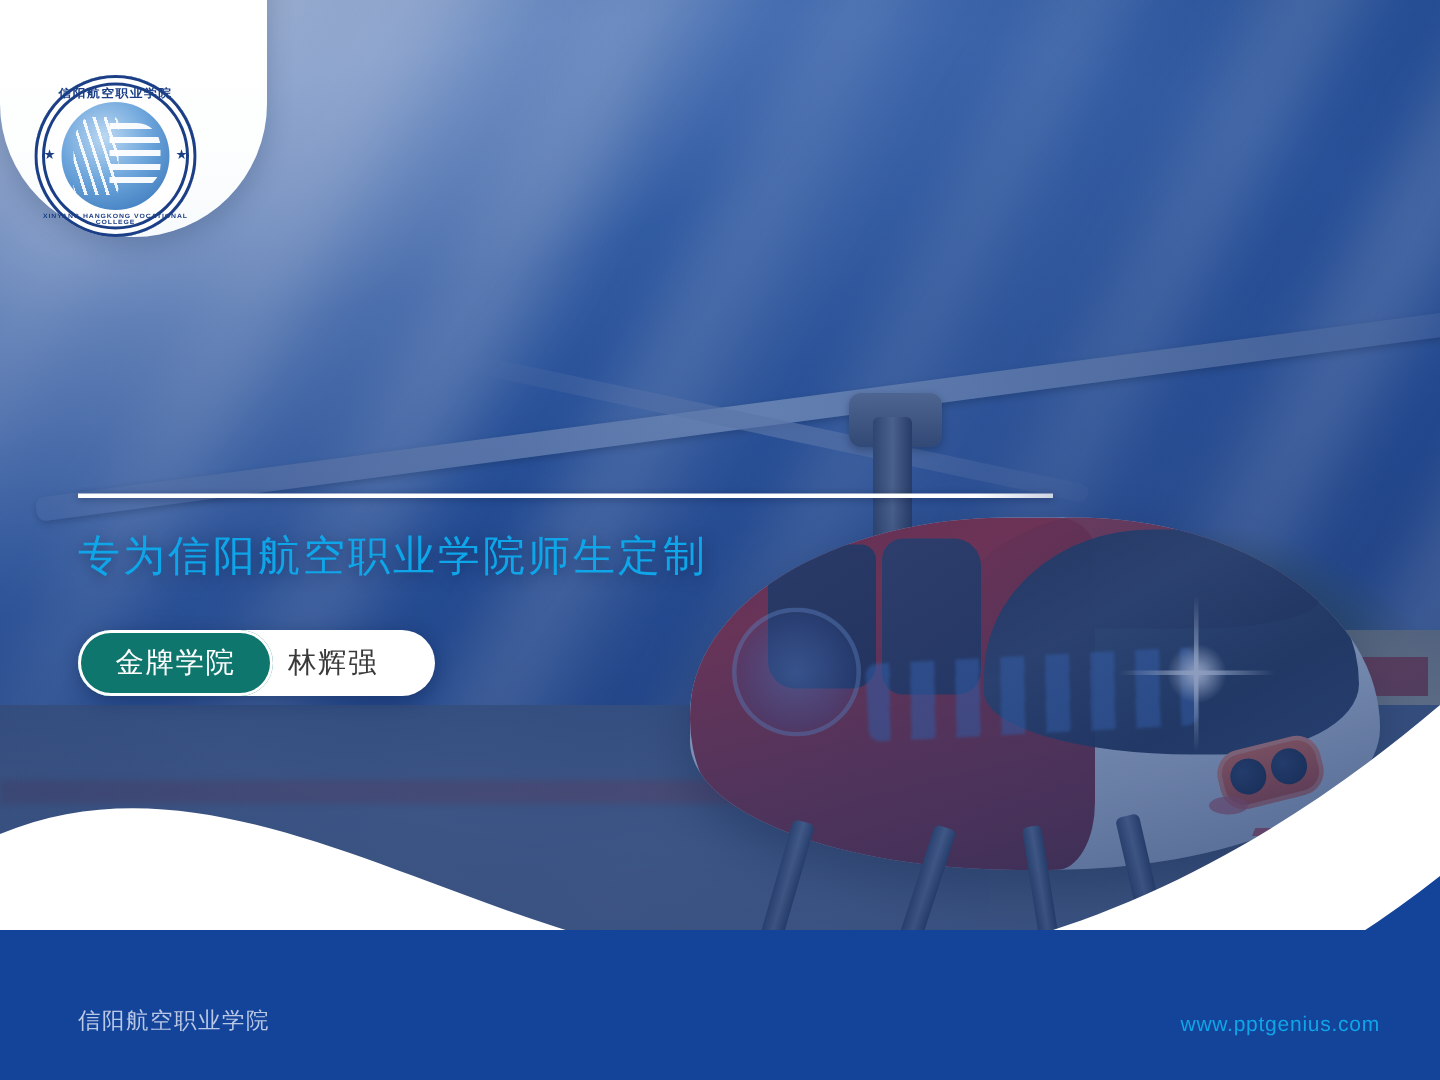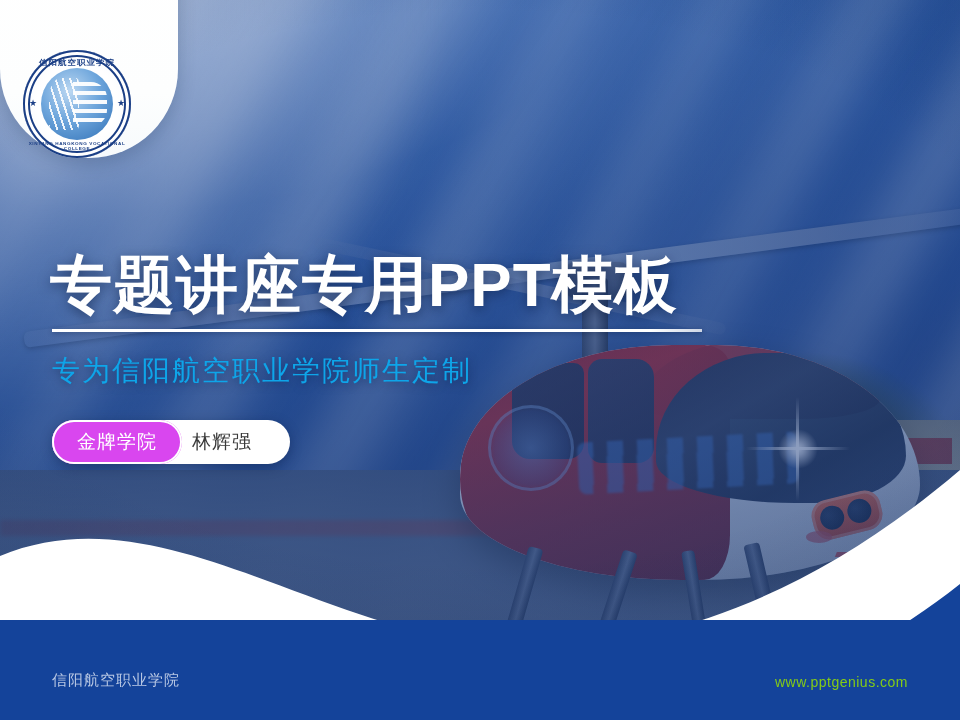--- a/index.html
+++ b/index.html
@@ -161,32 +161,32 @@
     background:linear-gradient(90deg,#ffffff 0%,#ffffff 92%,rgba(255,255,255,.75) 100%);
     box-shadow:0 1px 5px rgba(8,24,60,.4);}
   .subtitle{position:absolute;left:52px;top:352px;
     font-size:28px;color:#0ea5e9;letter-spacing:2px;
     text-shadow:0 2px 9px rgba(8,24,60,.5);white-space:nowrap;}
 
   .badge{position:absolute;left:52px;top:420px;height:44px;width:238px;
     background:#ffffff;border-radius:22px;display:flex;align-items:center;
     box-shadow:0 3px 12px rgba(8,24,60,.35);}
   .badge .pill{position:absolute;left:0;top:0;height:44px;width:130px;
-    background:#d946ef;border-radius:22px;display:flex;align-items:center;justify-content:center;
+    background:#0f766e;border-radius:22px;display:flex;align-items:center;justify-content:center;
     box-shadow:inset 0 0 0 2px #ffffff;}
   .badge .pill span{color:#ffffff;font-size:19px;letter-spacing:1px;}
   .badge .person{position:absolute;left:140px;top:0;height:44px;display:flex;align-items:center;
     color:#3a3a3a;font-size:19px;letter-spacing:1px;}
 
   
   .waves{position:absolute;left:0;bottom:0;width:960px;height:260px;}
   .footer{position:absolute;left:0;bottom:0;width:960px;height:100px;
     background:#14439a;}
   .foot-left{position:absolute;left:52px;bottom:30px;color:#b9c8e4;font-size:15px;letter-spacing:1px;}
-  .foot-right{position:absolute;right:52px;bottom:30px;color:#84cc16;font-size:14px;letter-spacing:.5px;}
+  .foot-right{position:absolute;right:40px;bottom:30px;color:#0ea5e9;font-size:14px;letter-spacing:.5px;}
 </style>
 </head>
 <body>
 
 <div class="slide">
 
   <div class="photo">
     <div class="sky"></div>
     <div class="rays"></div>
     <div class="rays b"></div>
@@ -263,21 +263,20 @@
       <div class="inner">
         <div class="rays2"></div>
         <div class="bars"></div>
       </div>
       <div class="star s1">★</div>
       <div class="star s2">★</div>
       <div class="enring">XINYANG HANGKONG VOCATIONAL COLLEGE</div>
     </div>
   </div>
 
-  <div class="title">专题讲座专用PPT模板</div>
   <div class="divider"></div>
   <div class="subtitle">专为信阳航空职业学院师生定制</div>
 
   <div class="badge">
     <div class="pill">
       <span>金牌学院</span>
     </div>
     <div class="person">林辉强</div>
   </div>
 

